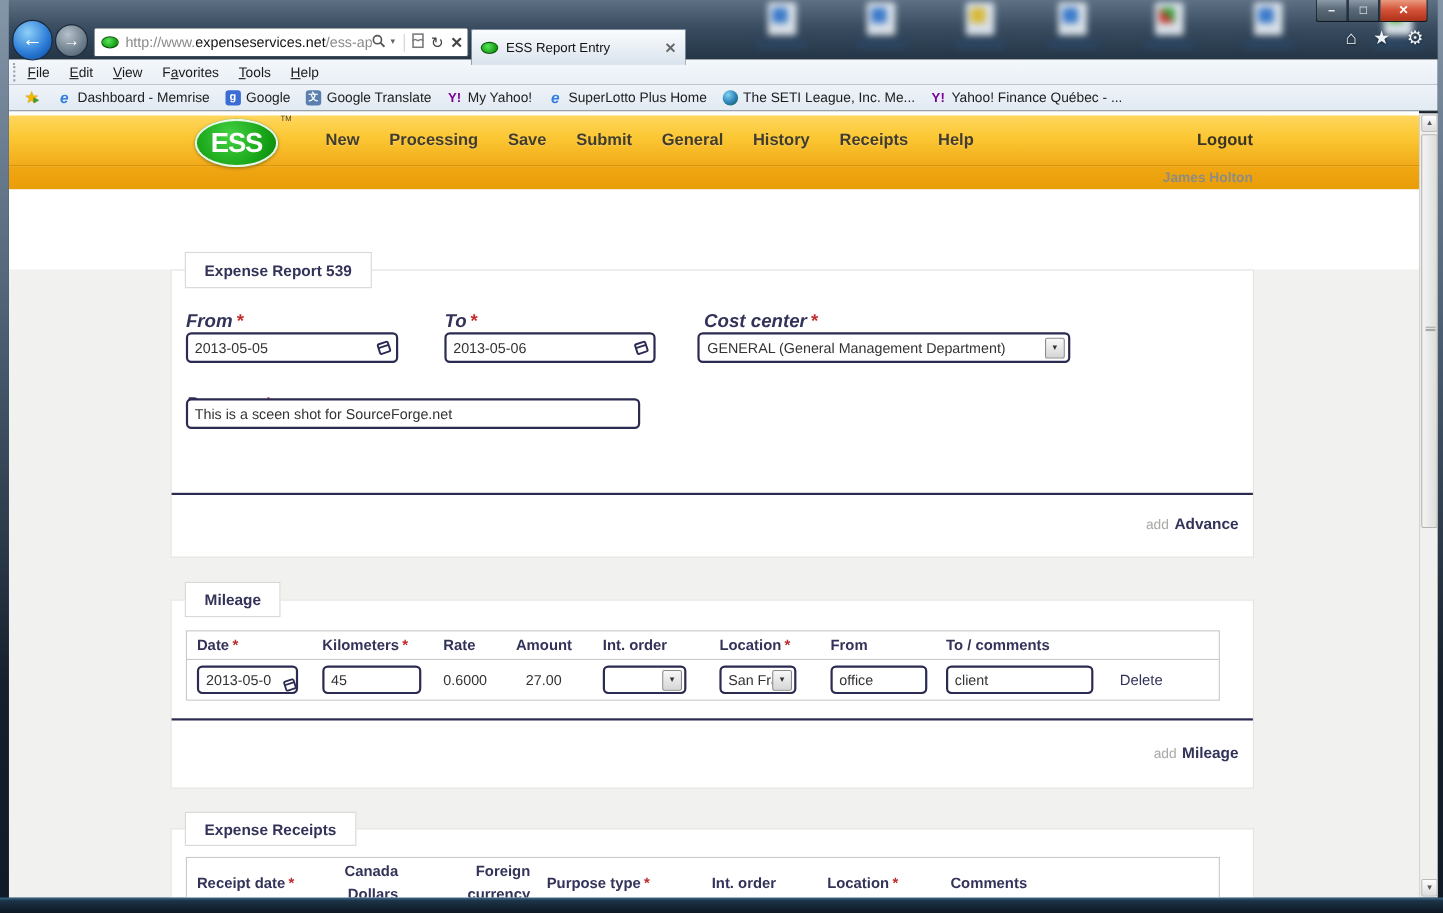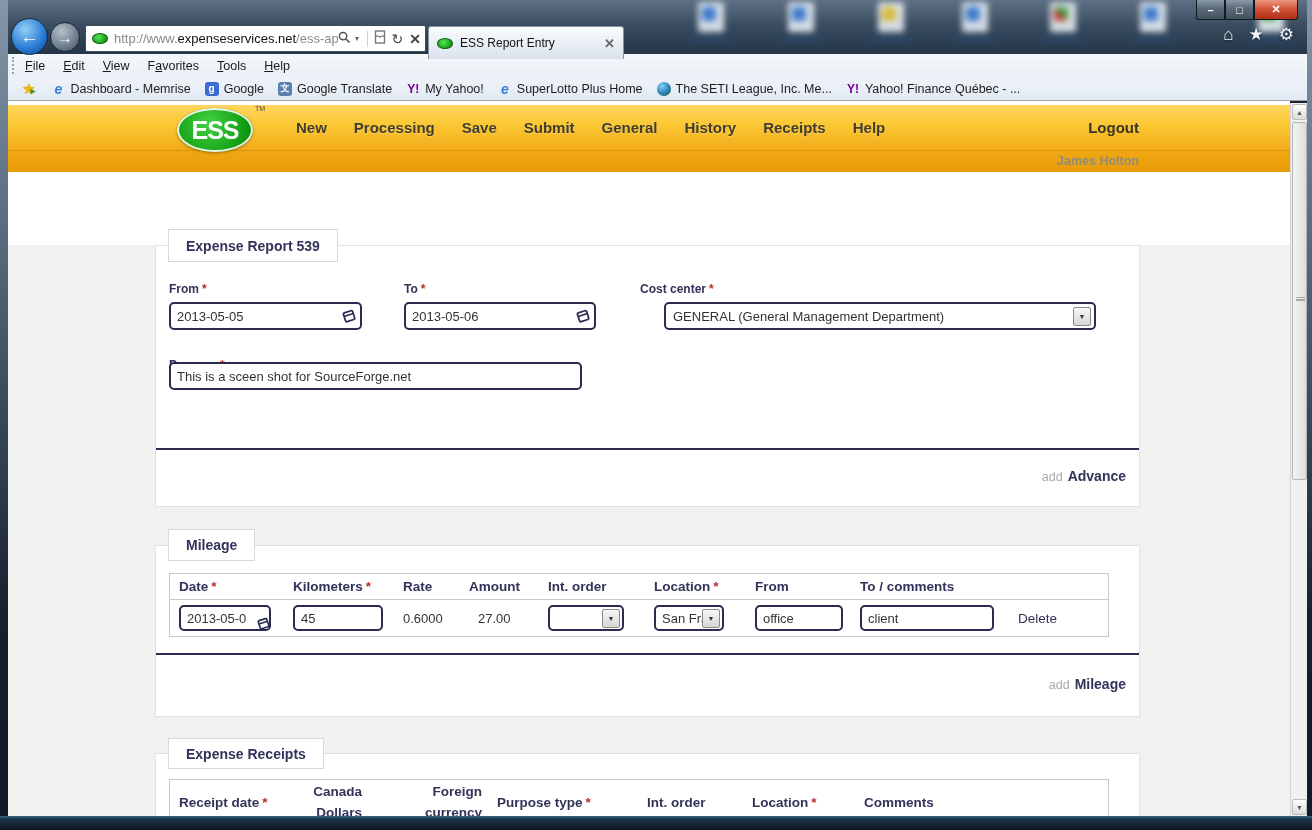--- a/index.html
+++ b/index.html
@@ -112,21 +112,21 @@
 
   
   .panel{position:absolute;left:147px;width:985px;background:#fff;border:1px solid #e2e2df;}
   .ptab{position:absolute;background:#fff;border:1px solid #d8d8d4;z-index:3;
         display:flex;align-items:center;padding:0 17px;font-weight:bold;font-size:14px;color:#33335a;}
   .navline{position:absolute;left:0;right:0;height:2px;background:#2b2b52;}
   .addrow{position:absolute;right:13px;display:flex;align-items:baseline;gap:5px;}
   .addrow .a1{font-size:12.5px;color:#a8a8a6;}
   .addrow .a2{font-size:14px;font-weight:bold;color:#33335a;cursor:pointer;}
 
-  .flabel{position:absolute;font-weight:bold;font-size:12px;color:#33335a;}
+  .flabel{position:absolute;font-weight:bold;font-size:17px;color:#33335a;font-style:italic;}
   .req{color:#c02b2b;margin-left:3px;}
   .tin{border:2px solid #2b2b52;border-radius:5px;height:28px;font-size:13px;color:#333;
        padding:0 6px;font-family:"Liberation Sans",sans-serif;background:#fff;outline:none;}
   .dwrap{position:absolute;}
   .dwrap input{width:100%;padding-right:24px;}
   .calic{position:absolute;right:6px;top:7px;pointer-events:auto;cursor:pointer;}
 
   .sel{position:absolute;display:flex;align-items:center;border:2px solid #2b2b52;border-radius:5px;
        background:#fff;height:28px;padding:0 3px 0 7px;cursor:pointer;}
   .sel .txt{flex:1;overflow:hidden;white-space:nowrap;font-size:13px;color:#333;}
@@ -329,21 +329,21 @@
       <div class="dwrap" style="left:248px;top:56px;width:192px;">
         <input class="tin" value="2013-05-06" style="">
         <span class="calic"><svg width="14" height="14" viewBox="0 0 16 16">
               <g transform="rotate(-18 8 8)">
                 <rect x="2.5" y="3" width="11" height="10.5" rx="1.5" fill="none" stroke="#2b2b52" stroke-width="2"></rect>
                 <line x1="2.5" y1="6.8" x2="13.5" y2="6.8" stroke="#2b2b52" stroke-width="2"></line>
               </g>
             </svg></span>
       </div>
       <div class="flabel" style="left:484px;top:36px;"><span>Cost center</span><span class="req">*</span></div>
-      <div class="sel" style="left:508px;top:56px;width:432px;">
+      <div class="sel" style="left:478px;top:56px;width:339px;">
         <span class="txt">GENERAL (General Management Department)</span>
         <span class="ddbtn">▼</span>
       </div>
       <div class="flabel" style="left:13px;top:112px;text-align:right;"><span>Purpose</span><span class="req">*</span></div>
       <input class="tin" style="position: absolute; left: 13px; top: 116px; width: 413px;" value="This is a sceen shot for SourceForge.net">
       <div class="navline" style="top:202px;"></div>
       <div class="addrow" style="top:222px;">
         <span class="a1">add</span>
         <span class="a2">Advance</span>
       </div>

